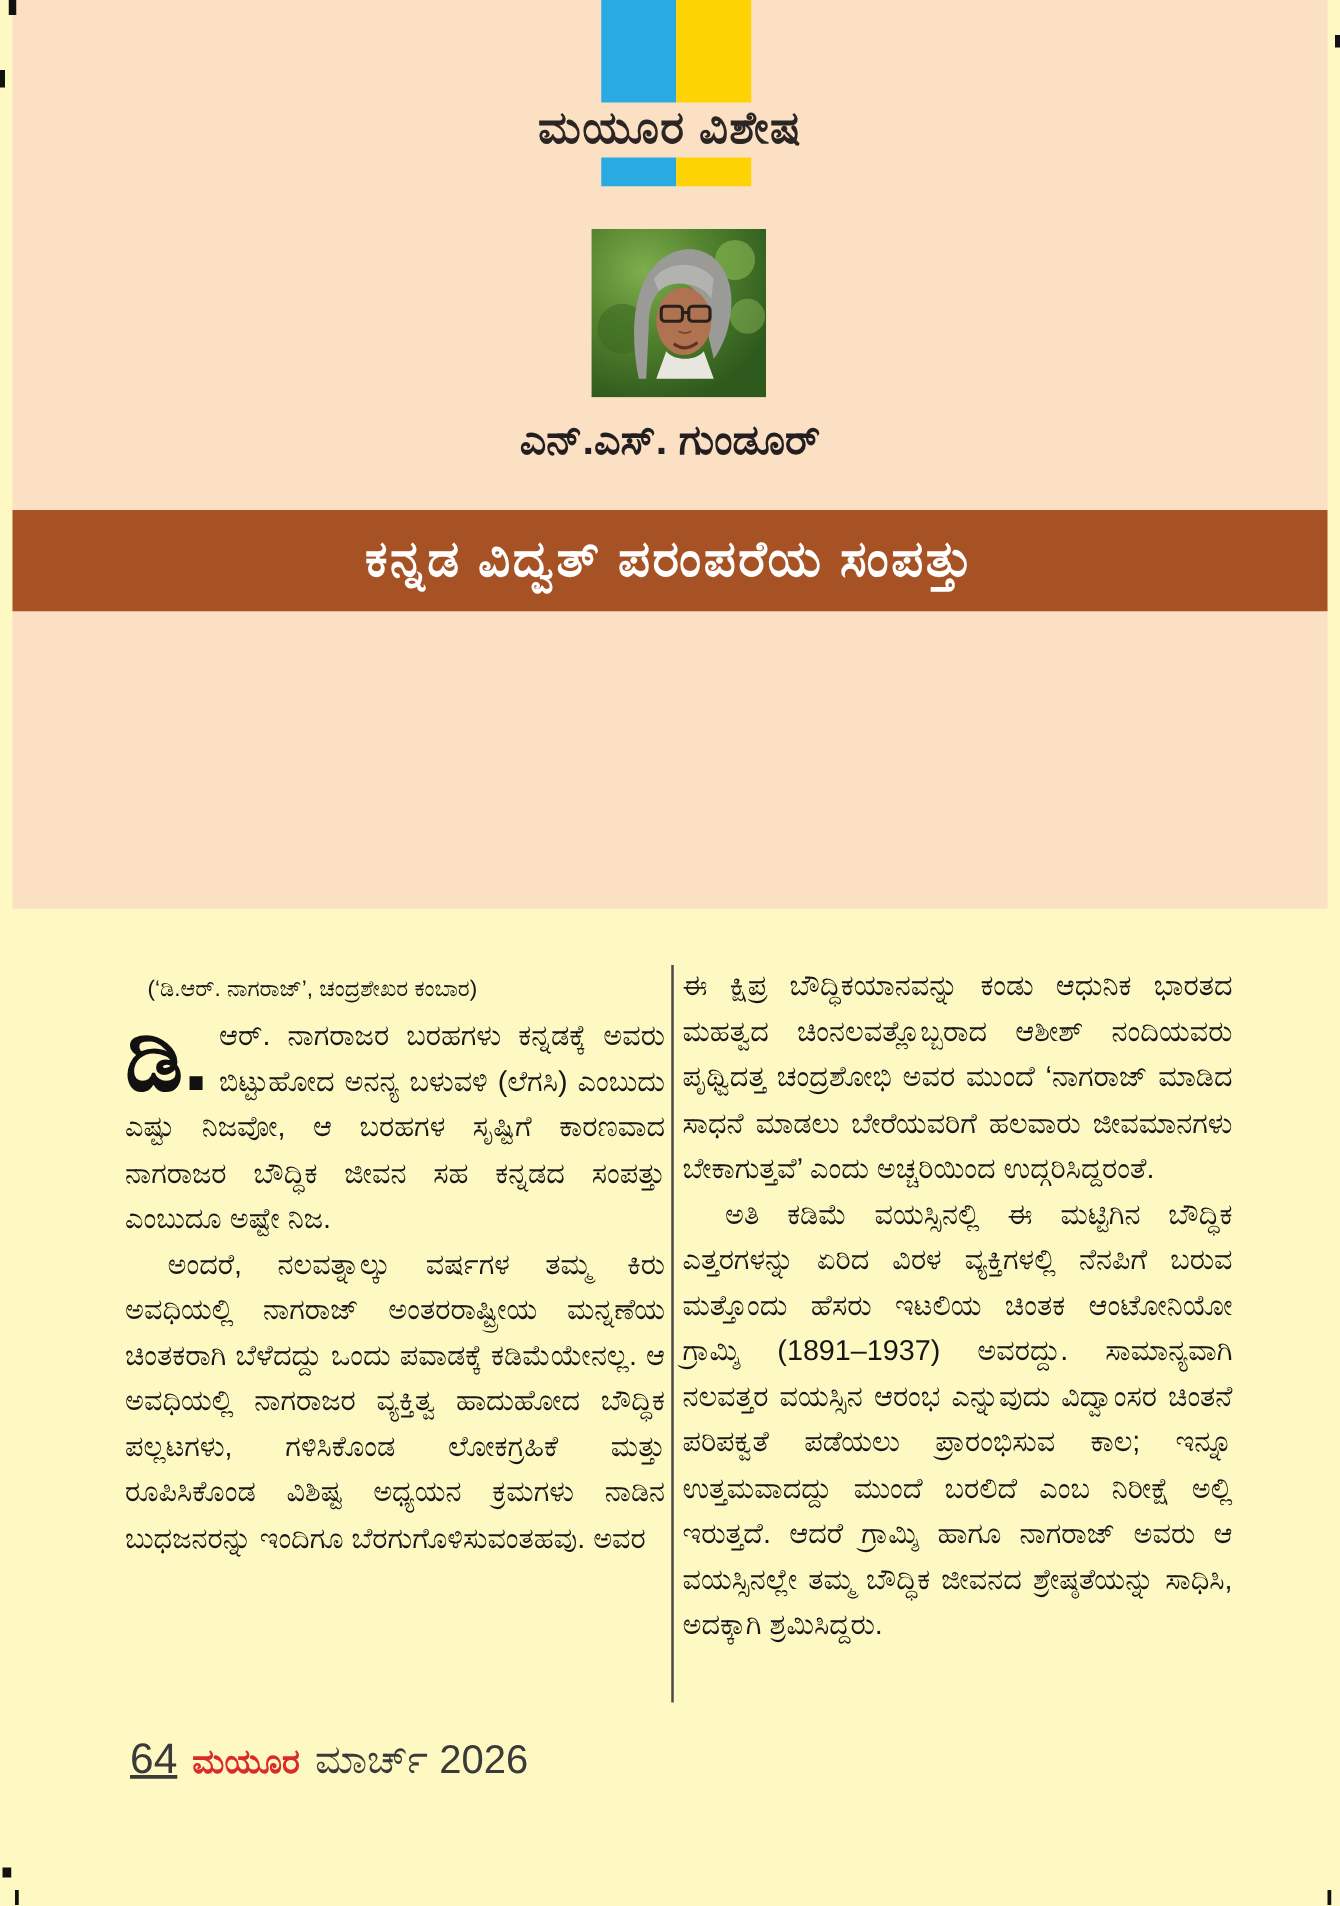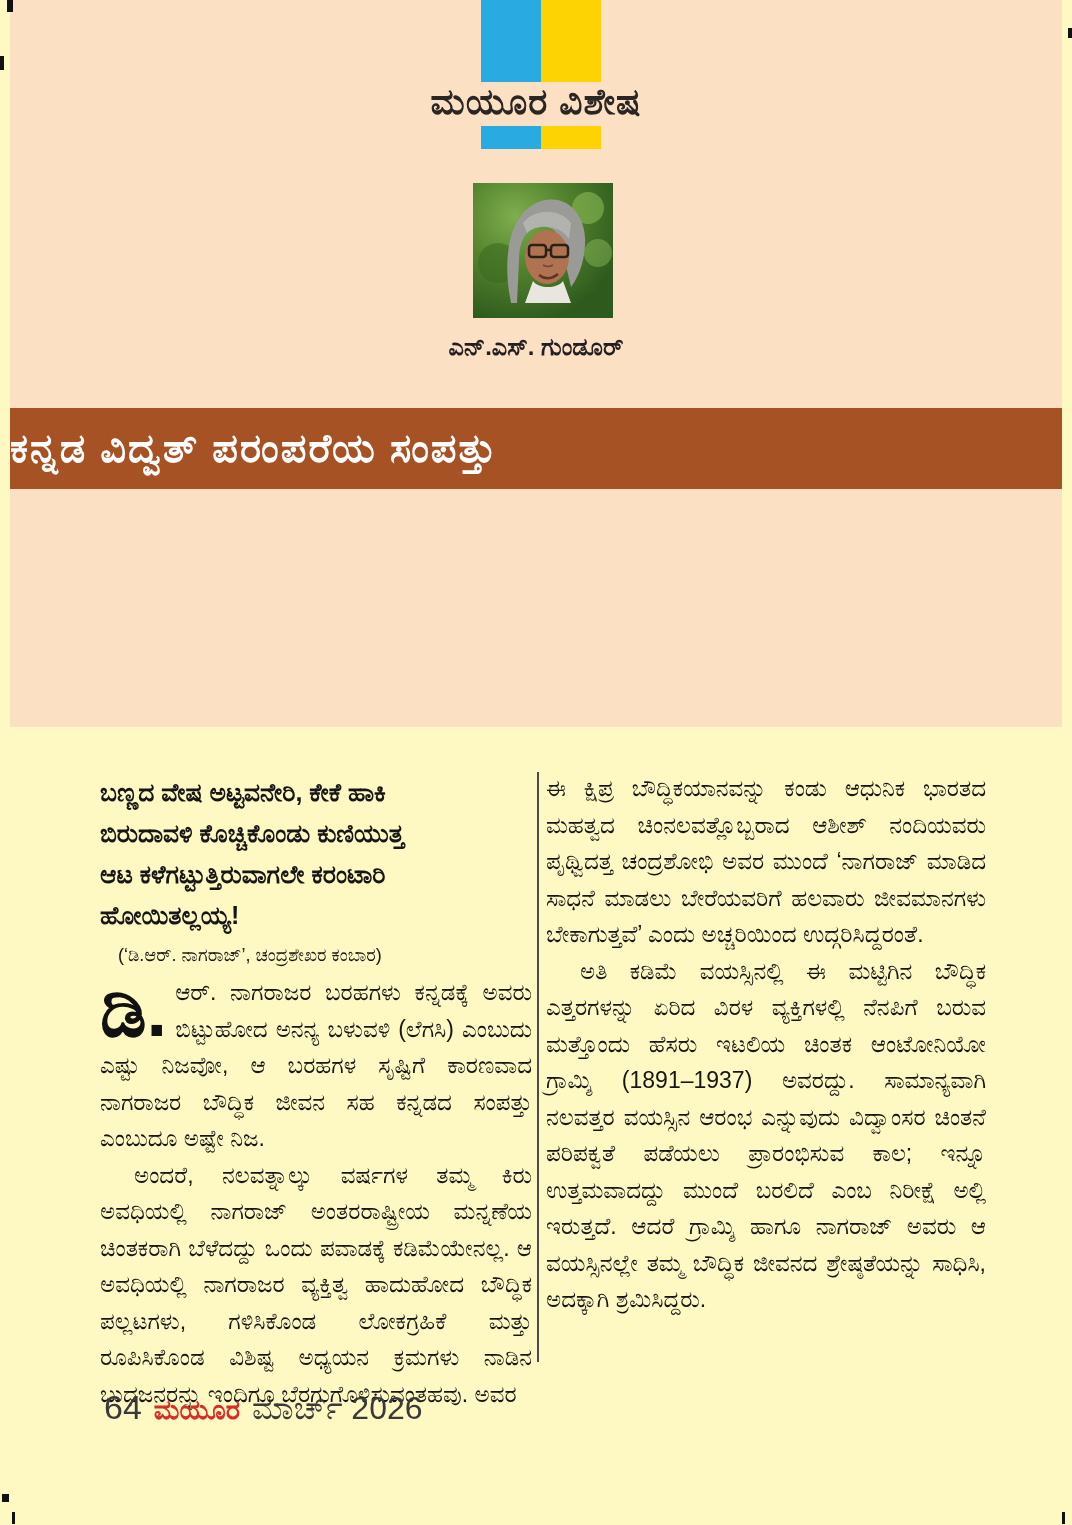--- a/index.html
+++ b/index.html
@@ -26,26 +26,26 @@
     position:absolute;left:0;right:0;top:80px;height:44px;
     text-align:center;font-size:36px;font-weight:bold;color:#2b2523;
     line-height:44px;letter-spacing:1px;
   }
   .author-photo{
     position:absolute;left:473px;top:183px;width:140px;height:135px;
     overflow:hidden;
   }
   .author-name{
     position:absolute;left:0;right:0;top:333px;
-    text-align:center;font-size:24px;font-weight:bold;color:#231f20;
+    text-align:center;font-size:33px;font-weight:bold;color:#231f20;
   }
   .kicker-band{
     position:absolute;left:10px;right:10px;top:408px;height:81px;
     background:var(--brown,#a65224);
-    display:flex;align-items:center;
+    display:flex;align-items:center;justify-content:center;
   }
   .kicker-band .kicker-text{
     color:#ffffff;font-size:40px;font-weight:bold;letter-spacing:2px;
   }
   .main-title{
     position:absolute;left:0;right:0;top:508px;
     text-align:center;font-weight:800;color:#111111;
     font-size:63px;line-height:106px;
   }
   
@@ -74,21 +74,21 @@
   .dropcap{
     float:left;font-size:74px;line-height:62px;font-weight:bold;
     padding:6px 8px 0 0;color:#111;
   }
   .para-gap{margin-top:2px;}
   
   .footer{
     position:absolute;left:104px;top:1388px;
     display:flex;align-items:baseline;gap:12px;
   }
-  .footer .page-number{font-size:34px;color:#3a3a3a;font-weight:500;}
+  .footer .page-number{font-size:34px;color:#3a3a3a;font-weight:500;text-decoration:underline;}
   .footer .magazine-name{font-size:27px;font-weight:bold;color:var(--red,#d92b27);}
   .footer .issue-date{font-size:32px;color:#3a3a3a;}
   
   .crop-mark{position:absolute;background:#111;}
   .cm-tl-a{left:7px;top:0;width:6px;height:12px;}
   .cm-tl-b{left:0;top:56px;width:4px;height:14px;}
   .cm-bl-a{left:2px;top:1494px;width:7px;height:8px;}
   .cm-bl-b{left:12px;top:1512px;width:3px;height:12px;}
   .cm-br-a{left:1062px;top:1512px;width:3px;height:12px;}
   .cm-tr-a{left:1068px;top:28px;width:4px;height:10px;}
@@ -144,26 +144,20 @@
   <div class="author-name">ಎನ್.ಎಸ್. ಗುಂಡೂರ್</div>
 
   <div class="kicker-band">
     <span class="kicker-text">ಕನ್ನಡ ವಿದ್ವತ್ ಪರಂಪರೆಯ ಸಂಪತ್ತು</span>
   </div>
 
 
   <div class="col-divider"></div>
 
   <div class="col-left">
-    <div class="epigraph">
-      <div>ಬಣ್ಣದ ವೇಷ ಅಟ್ಟವನೇರಿ, ಕೇಕೆ ಹಾಕಿ</div>
-      <div>ಬಿರುದಾವಳಿ ಕೊಚ್ಚಿಕೊಂಡು ಕುಣಿಯುತ್ತ</div>
-      <div>ಆಟ ಕಳೆಗಟ್ಟುತ್ತಿರುವಾಗಲೇ ಕರಂಟಾರಿ</div>
-      <div>ಹೋಯಿತಲ್ಲಯ್ಯ!</div>
-    </div>
     <div class="attribution">(‘ಡಿ.ಆರ್. ನಾಗರಾಜ್’, ಚಂದ್ರಶೇಖರ ಕಂಬಾರ)</div>
     <p class="body-para para-gap">
       <span class="dropcap">ಡಿ.</span><span>ಆರ್. ನಾಗರಾಜರ ಬರಹಗಳು ಕನ್ನಡಕ್ಕೆ ಅವರು ಬಿಟ್ಟುಹೋದ ಅನನ್ಯ ಬಳುವಳಿ (ಲೆಗಸಿ) ಎಂಬುದು ಎಷ್ಟು ನಿಜವೋ, ಆ ಬರಹಗಳ ಸೃಷ್ಟಿಗೆ ಕಾರಣವಾದ ನಾಗರಾಜರ ಬೌದ್ಧಿಕ ಜೀವನ ಸಹ ಕನ್ನಡದ ಸಂಪತ್ತು ಎಂಬುದೂ ಅಷ್ಟೇ ನಿಜ.</span>
     </p>
     <p class="body-para indent">
       <span>ಅಂದರೆ, ನಲವತ್ನಾಲ್ಕು ವರ್ಷಗಳ ತಮ್ಮ ಕಿರು ಅವಧಿಯಲ್ಲಿ ನಾಗರಾಜ್ ಅಂತರರಾಷ್ಟ್ರೀಯ ಮನ್ನಣೆಯ ಚಿಂತಕರಾಗಿ ಬೆಳೆದದ್ದು ಒಂದು ಪವಾಡಕ್ಕೆ ಕಡಿಮೆಯೇನಲ್ಲ. ಆ ಅವಧಿಯಲ್ಲಿ ನಾಗರಾಜರ ವ್ಯಕ್ತಿತ್ವ ಹಾದುಹೋದ ಬೌದ್ಧಿಕ ಪಲ್ಲಟಗಳು, ಗಳಿಸಿಕೊಂಡ ಲೋಕಗ್ರಹಿಕೆ ಮತ್ತು ರೂಪಿಸಿಕೊಂಡ ವಿಶಿಷ್ಟ ಅಧ್ಯಯನ ಕ್ರಮಗಳು ನಾಡಿನ ಬುಧಜನರನ್ನು ಇಂದಿಗೂ ಬೆರಗುಗೊಳಿಸುವಂತಹವು. ಅವರ</span>
     </p>
   </div>
 
   <div class="col-right">

